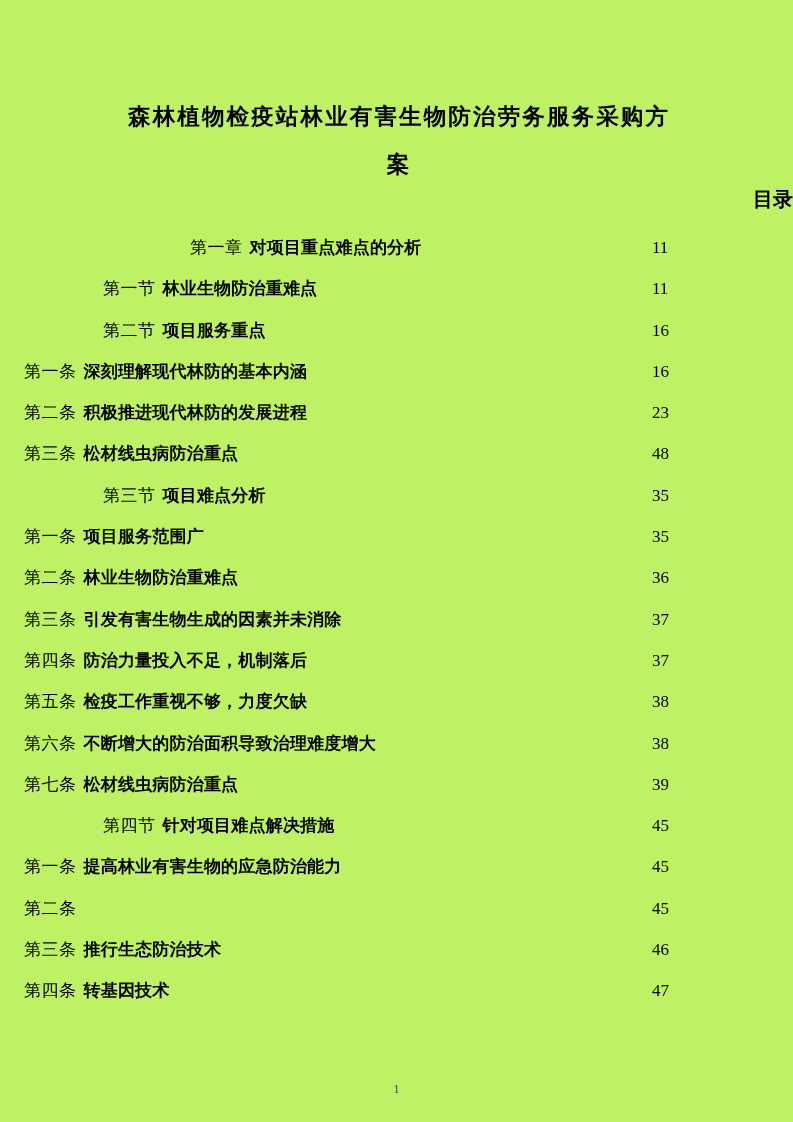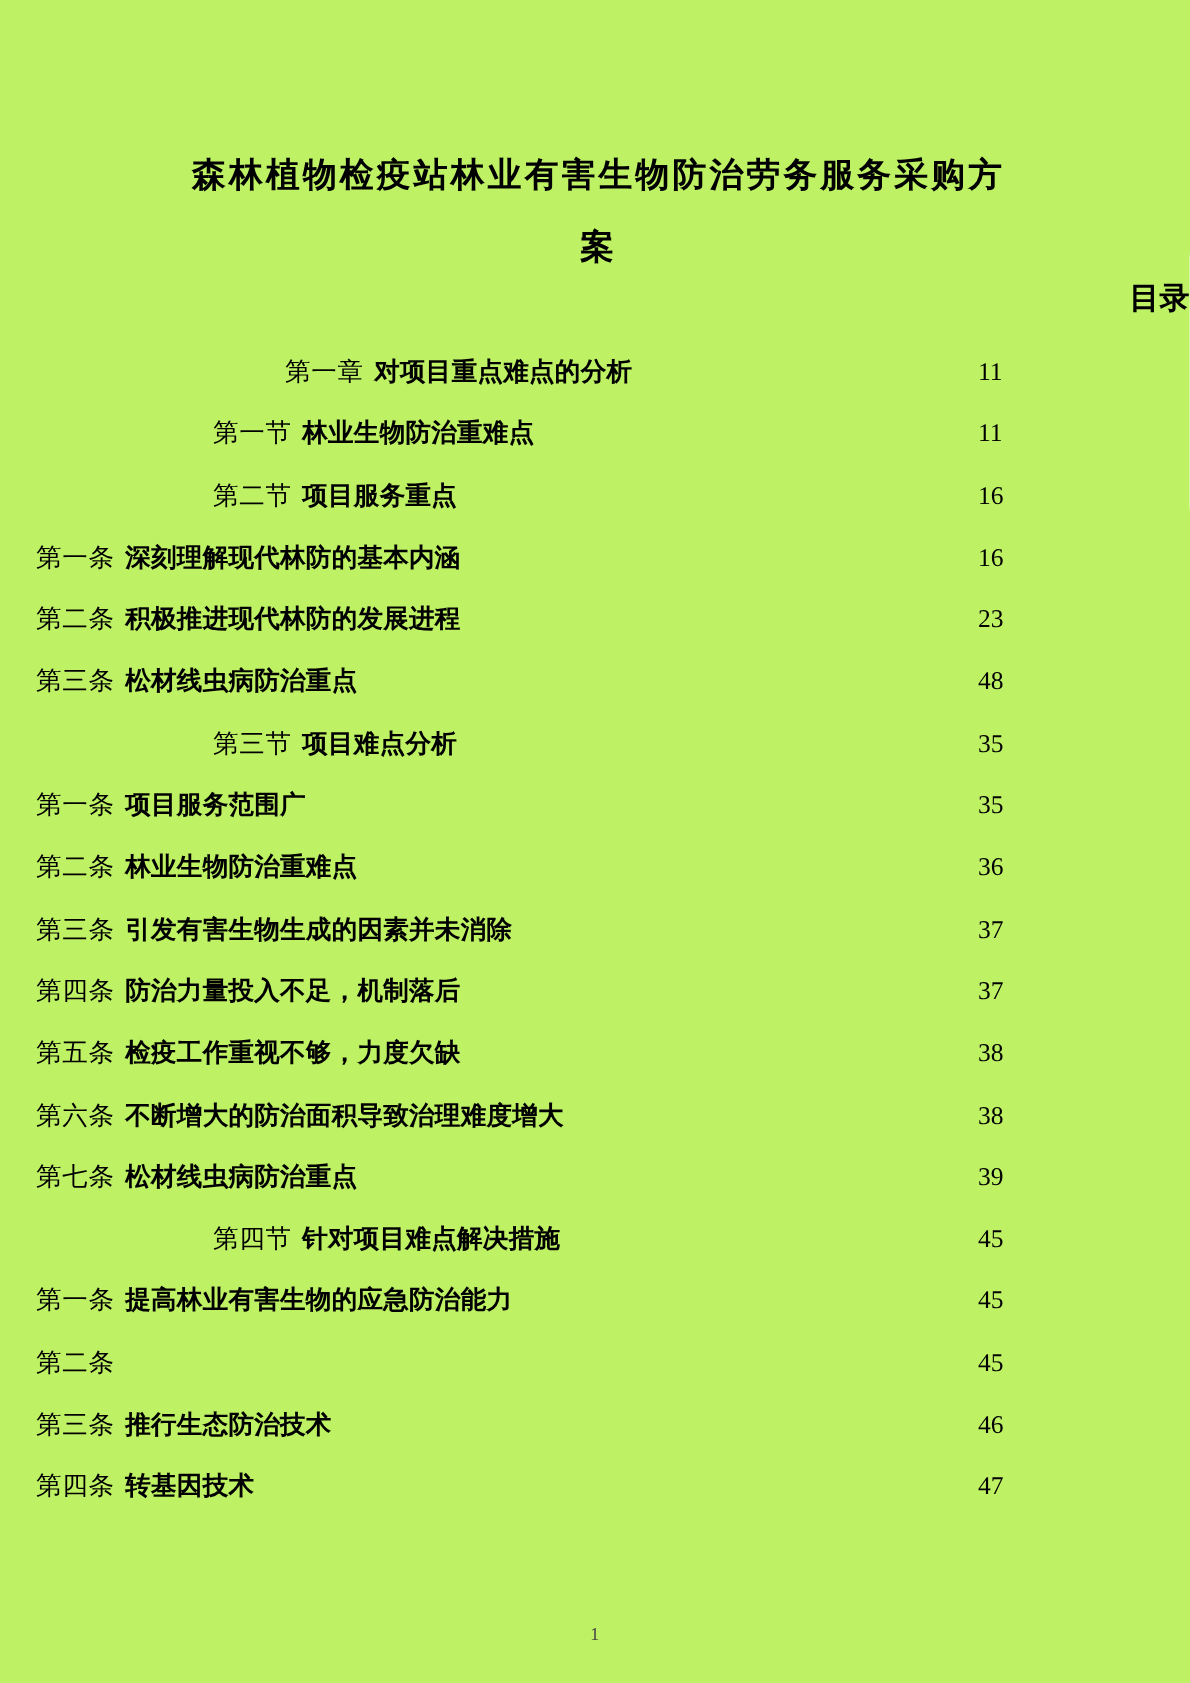--- a/index.html
+++ b/index.html
@@ -79,21 +79,21 @@
     height: 41.3px;
     font-size: 17px;
     line-height: 41.3px;
     color: #000;
     box-sizing: border-box;
     padding-right: 121px; 
     white-space: nowrap;
   }
 
   .toc-entry.lvl1 { padding-left: 166px; }
-  .toc-entry.lvl2 { padding-left: 118px; }
+  .toc-entry.lvl2 { padding-left: 79px; }
   .toc-entry.lvl3 { }
 
   .ent-prefix {
     font-family: "Liberation Serif", "DejaVu Serif", serif;
     font-weight: normal;
     letter-spacing: 0.5px;
     flex: 0 0 auto;
     margin-left: 24px;
   }
   .ent-gap {

